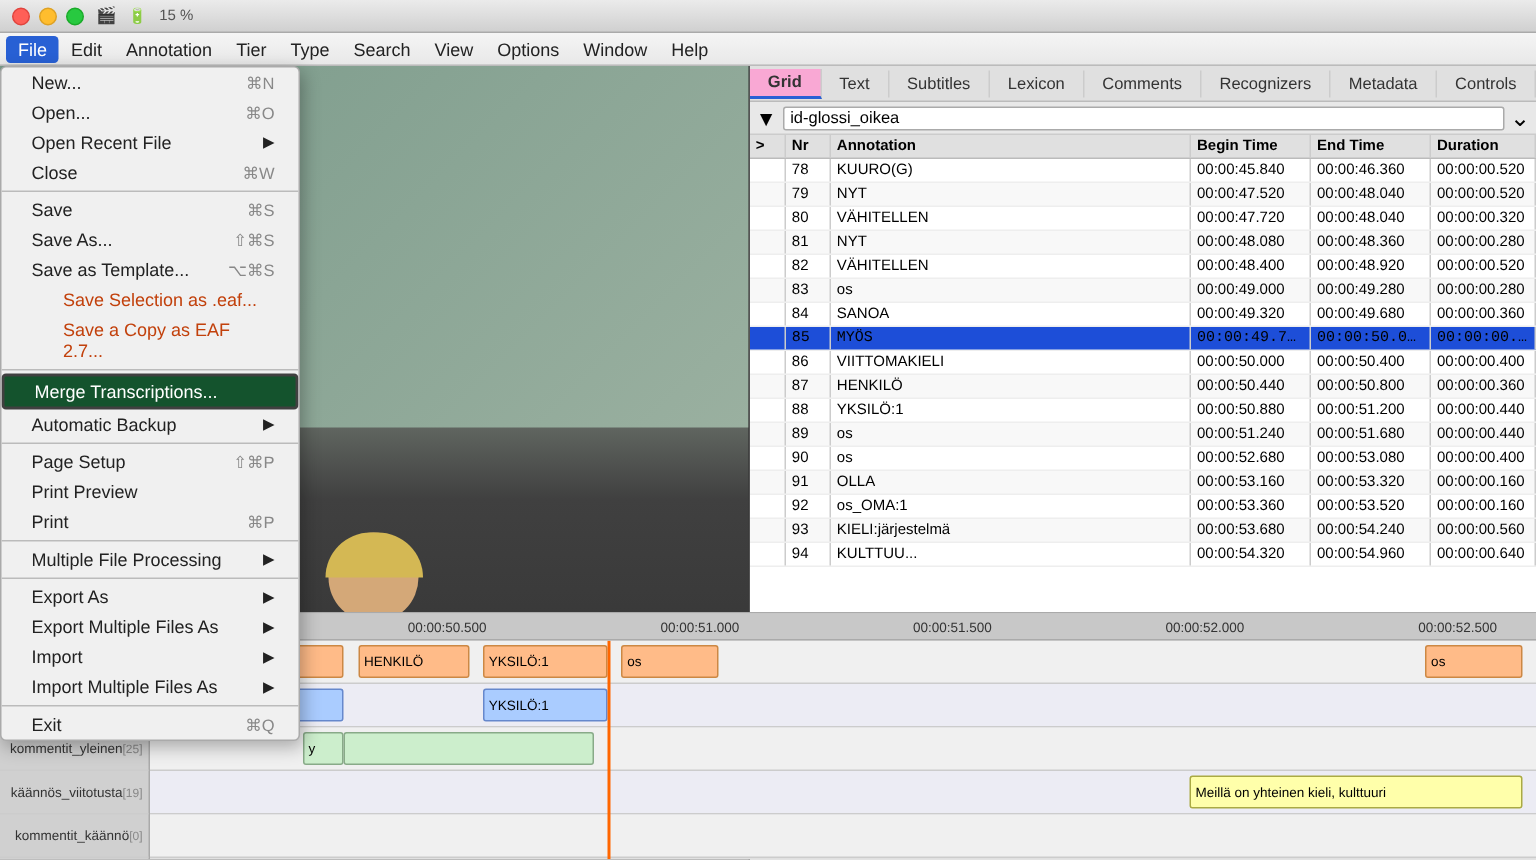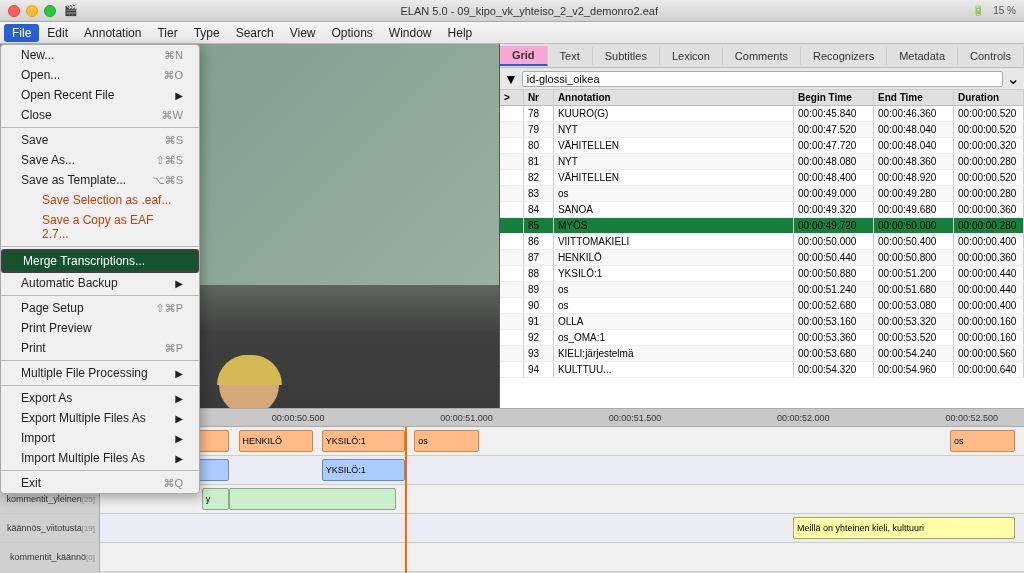--- a/index.html
+++ b/index.html
@@ -48,34 +48,33 @@
     .tab { padding: 3px 12px; font-size: 11px; cursor: pointer; border-right: 1px solid #ccc; color: #333; }
     .tab.active { background: #f9a8d4; font-weight: bold; border-bottom: 2px solid #2860d4; }
 
     
     .ann-header-bar { height: 22px; background: #e8e8e8; display: flex; align-items: center; padding: 0 4px; border-bottom: 1px solid #ccc; gap: 4px; }
     .tier-select { flex: 1; font-size: 11px; padding: 1px 4px; border: 1px solid #aaa; background: white; border-radius: 2px; }
     .ann-table-header { display: grid; grid-template-columns: 24px 30px 1fr 80px 80px 70px; background: #e0e0e0; font-size: 10px; font-weight: bold; border-bottom: 1px solid #bbb; position: sticky; top: 0; }
     .ann-col { padding: 2px 4px; border-right: 1px solid #ccc; overflow: hidden; white-space: nowrap; text-overflow: ellipsis; }
     .ann-row { display: grid; grid-template-columns: 24px 30px 1fr 80px 80px 70px; font-size: 10px; border-bottom: 1px solid #eee; }
     .ann-row:nth-child(even) { background: #f8f8f8; }
-    .ann-row.selected { background: #15803d; }
+    .ann-row.selected { background: #1d4ed8; font-family: Liberation Mono, monospace; }
     .checkbox-label { display: flex; align-items: center; gap: 3px; }
   </style>
 </head>
 <body>
 
 <div class="titlebar">
   <div class="titlebar-buttons">
     <div class="tb-btn tb-close"></div>
     <div class="tb-btn tb-min"></div>
     <div class="tb-btn tb-max"></div>
   </div>
   <div style="font-size:11px; margin-right:8px;">🎬</div>
-  <div class="titlebar-title">ELAN 5.0 - 09_kipo_vk_yhteiso_2_v2_demonro2.eaf</div>
   <div class="titlebar-icons">
     <span>🔋</span>
     <span>15 %</span>
   </div>
 </div>
 
 <div class="menubar">
   <div id="menu-file" class="menu-item active">File</div>
   <div class="menu-item">Edit</div>
   <div class="menu-item">Annotation</div>

